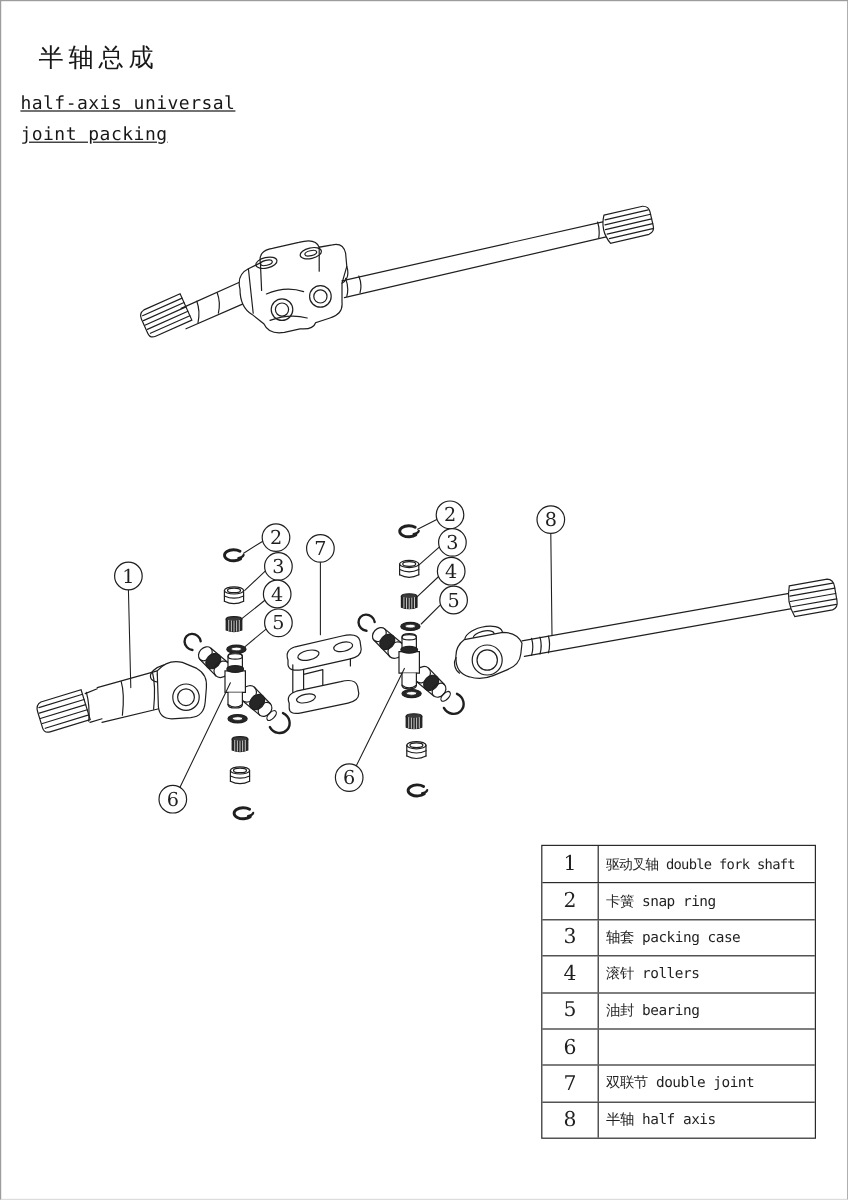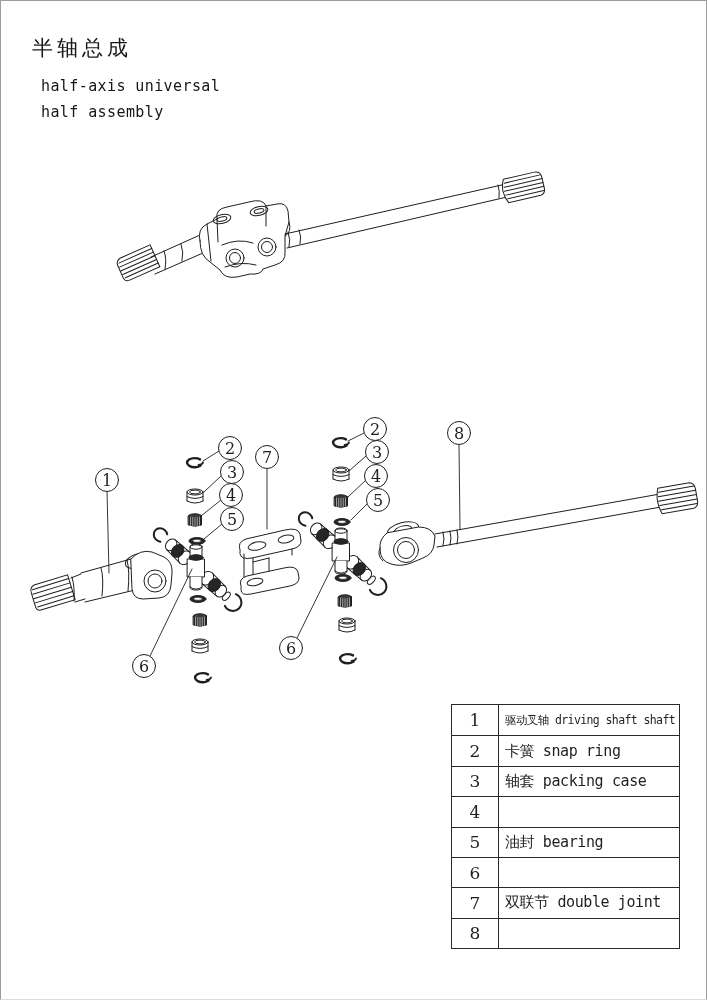--- a/index.html
+++ b/index.html
@@ -6,52 +6,52 @@
   .page{
     position:relative;width:707px;height:1000px;box-sizing:border-box;
     background:#ffffff;border:1px solid #9c9c9c;border-bottom-color:#dcdcdc;
     overflow:hidden;font-family:"DejaVu Serif", serif;color:#1f1f1f;
   }
   .title-cn{
     position:absolute;left:31px;top:33px;font-size:21px;letter-spacing:4px;
     font-family:"DejaVu Serif", serif;color:#171717;
   }
   .title-en{
-    position:absolute;left:40px;font-size:15px;letter-spacing:0.4px;
-    font-family:"DejaVu Sans Mono", monospace;color:#171717;white-space:nowrap;
+    position:absolute;left:16px;font-size:15px;letter-spacing:0.4px;
+    font-family:"DejaVu Sans Mono", monospace;color:#171717;white-space:nowrap;text-decoration:underline;
   }
   .title-en.l1{top:76px;}
   .title-en.l2{top:102px;}
   svg.diagram{position:absolute;left:0;top:0;}
   .parts-table{
     position:absolute;left:450px;top:703px;width:229px;height:245px;
     border:1.5px solid #2a2a2a;box-sizing:border-box;
     display:grid;grid-template-rows:repeat(8,1fr);background:#fff;
   }
   .trow{display:grid;grid-template-columns:47px 1fr;border-top:1px solid #2a2a2a;}
   .trow:first-child{border-top:none;}
   .tno{
     display:flex;align-items:center;justify-content:center;
     border-right:1px solid #2a2a2a;font-size:17px;font-family:"DejaVu Serif", serif;
   }
   .tlabel{
-    display:flex;align-items:center;padding-left:6px;font-size:15px;
+    display:flex;align-items:center;padding-left:6px;font-size:12px;
     font-family:"DejaVu Sans Mono","DejaVu Sans", monospace;white-space:nowrap;
     letter-spacing:-0.4px;
   }
   .trow:first-child .tlabel{font-size:11.5px;letter-spacing:-0.6px;}
 </style>
 </head>
 <body>
 
 <div class="page">
 
   <div class="title-cn">半轴总成</div>
   <div class="title-en l1">half-axis universal</div>
-  <div class="title-en l2">half assembly</div>
+  <div class="title-en l2">joint packing</div>
 
   <svg class="diagram" width="707" height="1000" viewBox="0 0 707 1000" stroke="#1f1f1f" fill="none" stroke-width="1" stroke-linecap="round">
 
     <defs>
 
       <g id="snapringdef">
         <path d="M6,-2.6 A7.6,4.6 0 1 0 6.6,3.6" stroke-width="2.4"></path>
         <path d="M4.6,3 Q8.4,2.4 9,0.4" stroke-width="1.8"></path>
       </g>
 
@@ -303,42 +303,44 @@
         <line x1="458" y1="444" x2="459" y2="528" stroke-width="0.9"></line>
         <circle cx="458" cy="432" r="11.5" fill="#fff"></circle>
         <text x="458" y="437.5" stroke="none" fill="#1f1f1f">8</text>
       </g>
     </g>
   </svg>
 
   <div class="parts-table">
     <div class="trow">
       <div class="tno">1</div>
-      <div class="tlabel">驱动叉轴 driving shaft shaft</div>
+      <div class="tlabel">驱动叉轴 double fork shaft</div>
     </div>
     <div class="trow">
       <div class="tno">2</div>
       <div class="tlabel">卡簧 snap ring</div>
     </div>
     <div class="trow">
       <div class="tno">3</div>
       <div class="tlabel">轴套 packing case</div>
     </div>
     <div class="trow">
       <div class="tno">4</div>
+      <div class="tlabel">滚针 rollers</div>
     </div>
     <div class="trow">
       <div class="tno">5</div>
       <div class="tlabel">油封 bearing</div>
     </div>
     <div class="trow">
       <div class="tno">6</div>
     </div>
     <div class="trow">
       <div class="tno">7</div>
       <div class="tlabel">双联节 double joint</div>
     </div>
     <div class="trow">
       <div class="tno">8</div>
+      <div class="tlabel">半轴 half axis</div>
     </div>
   </div>
 
 </div>
 
 </body></html>

